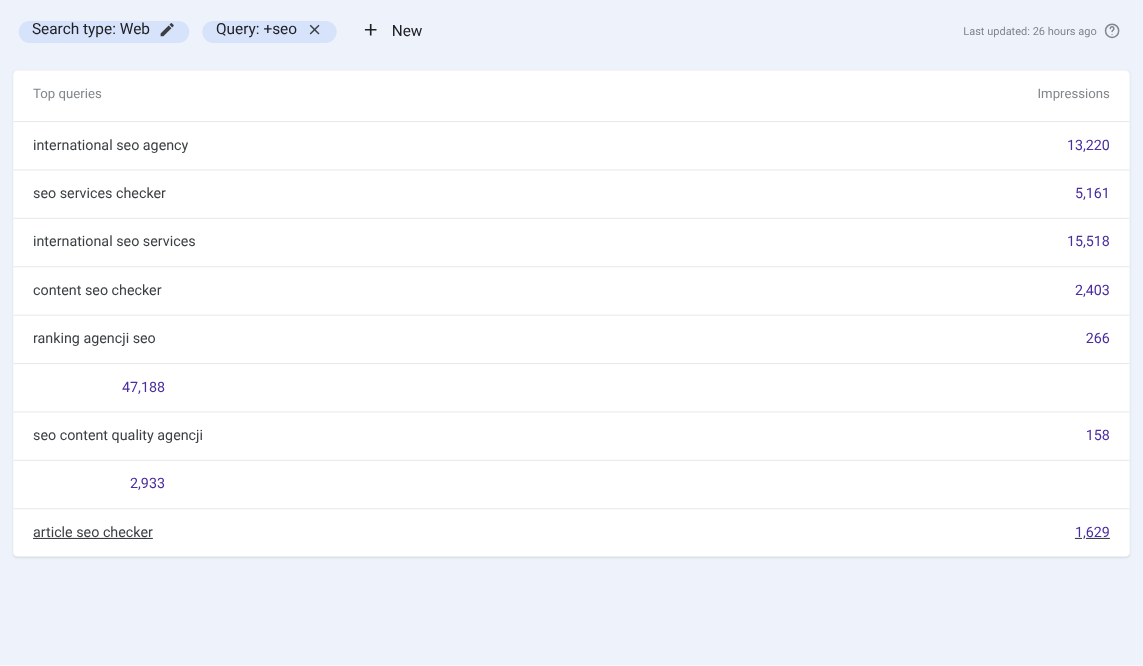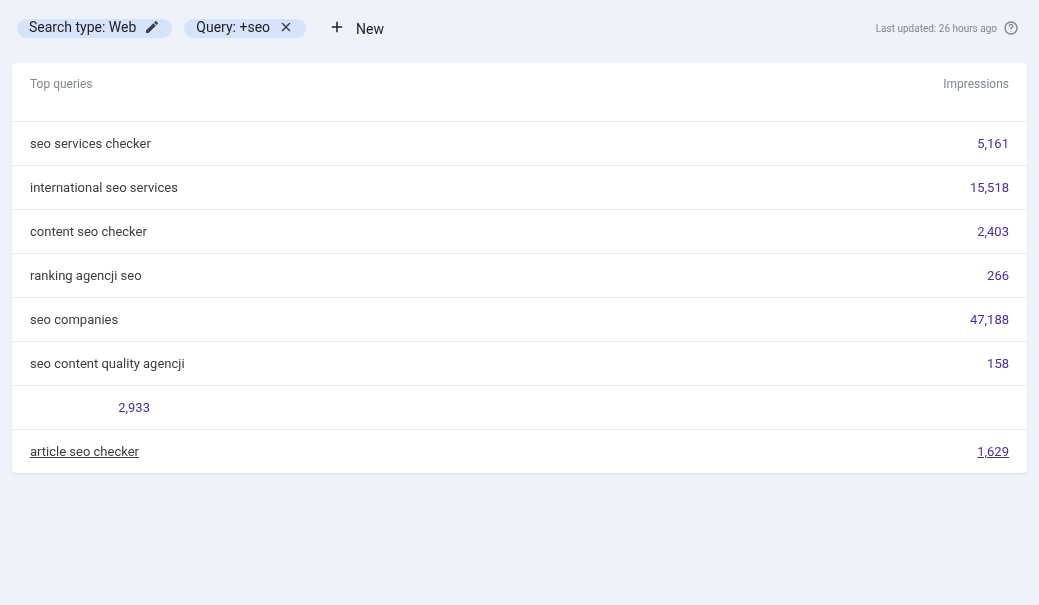--- a/index.html
+++ b/index.html
@@ -60,21 +60,21 @@
     display: flex;
     align-items: center;
     padding: 14px 18px;
     border-bottom: 1px solid #e8eaed;
   }
   .row:last-child { border-bottom: none; text-decoration: underline; }
   .row.header {
     color: #80868b;
     font-size: 12px;
     padding-top: 14px;
-    padding-bottom: 30px;
+    padding-bottom: 18px;
   }
   .col-query { flex: 1; color: #3c4043; font-size: 13px; }
   .col-impr  { width: 120px; text-align: right; color: #4b2d9f; font-size: 13px; }
   .row.header .col-query,
   .row.header .col-impr { color: #80868b; font-size: 12px; }
 </style>
 </head>
 <body>
 
 <div class="filter-bar">
@@ -122,37 +122,40 @@
   </div>
 </div>
 
 <div class="card">
   <div class="row header">
     <div class="col-query">Top queries</div>
     <div class="col-impr">Impressions</div>
   </div>
   <div id="rows">
       <div class="row">
+        <div class="col-query">international seo agency</div>
+        <div class="col-impr">13,220</div>
+      </div>
+      <div class="row">
         <div class="col-query">seo services checker</div>
         <div class="col-impr">5,161</div>
       </div>
       <div class="row">
         <div class="col-query">international seo services</div>
         <div class="col-impr">15,518</div>
       </div>
       <div class="row">
         <div class="col-query">content seo checker</div>
         <div class="col-impr">2,403</div>
       </div>
       <div class="row">
         <div class="col-query">ranking agencji seo</div>
         <div class="col-impr">266</div>
       </div>
       <div class="row">
-        <div class="col-query">seo companies</div>
         <div class="col-impr">47,188</div>
       </div>
       <div class="row">
         <div class="col-query">seo content quality agencji</div>
         <div class="col-impr">158</div>
       </div>
       <div class="row">
         <div class="col-impr">2,933</div>
       </div>
       <div class="row">

